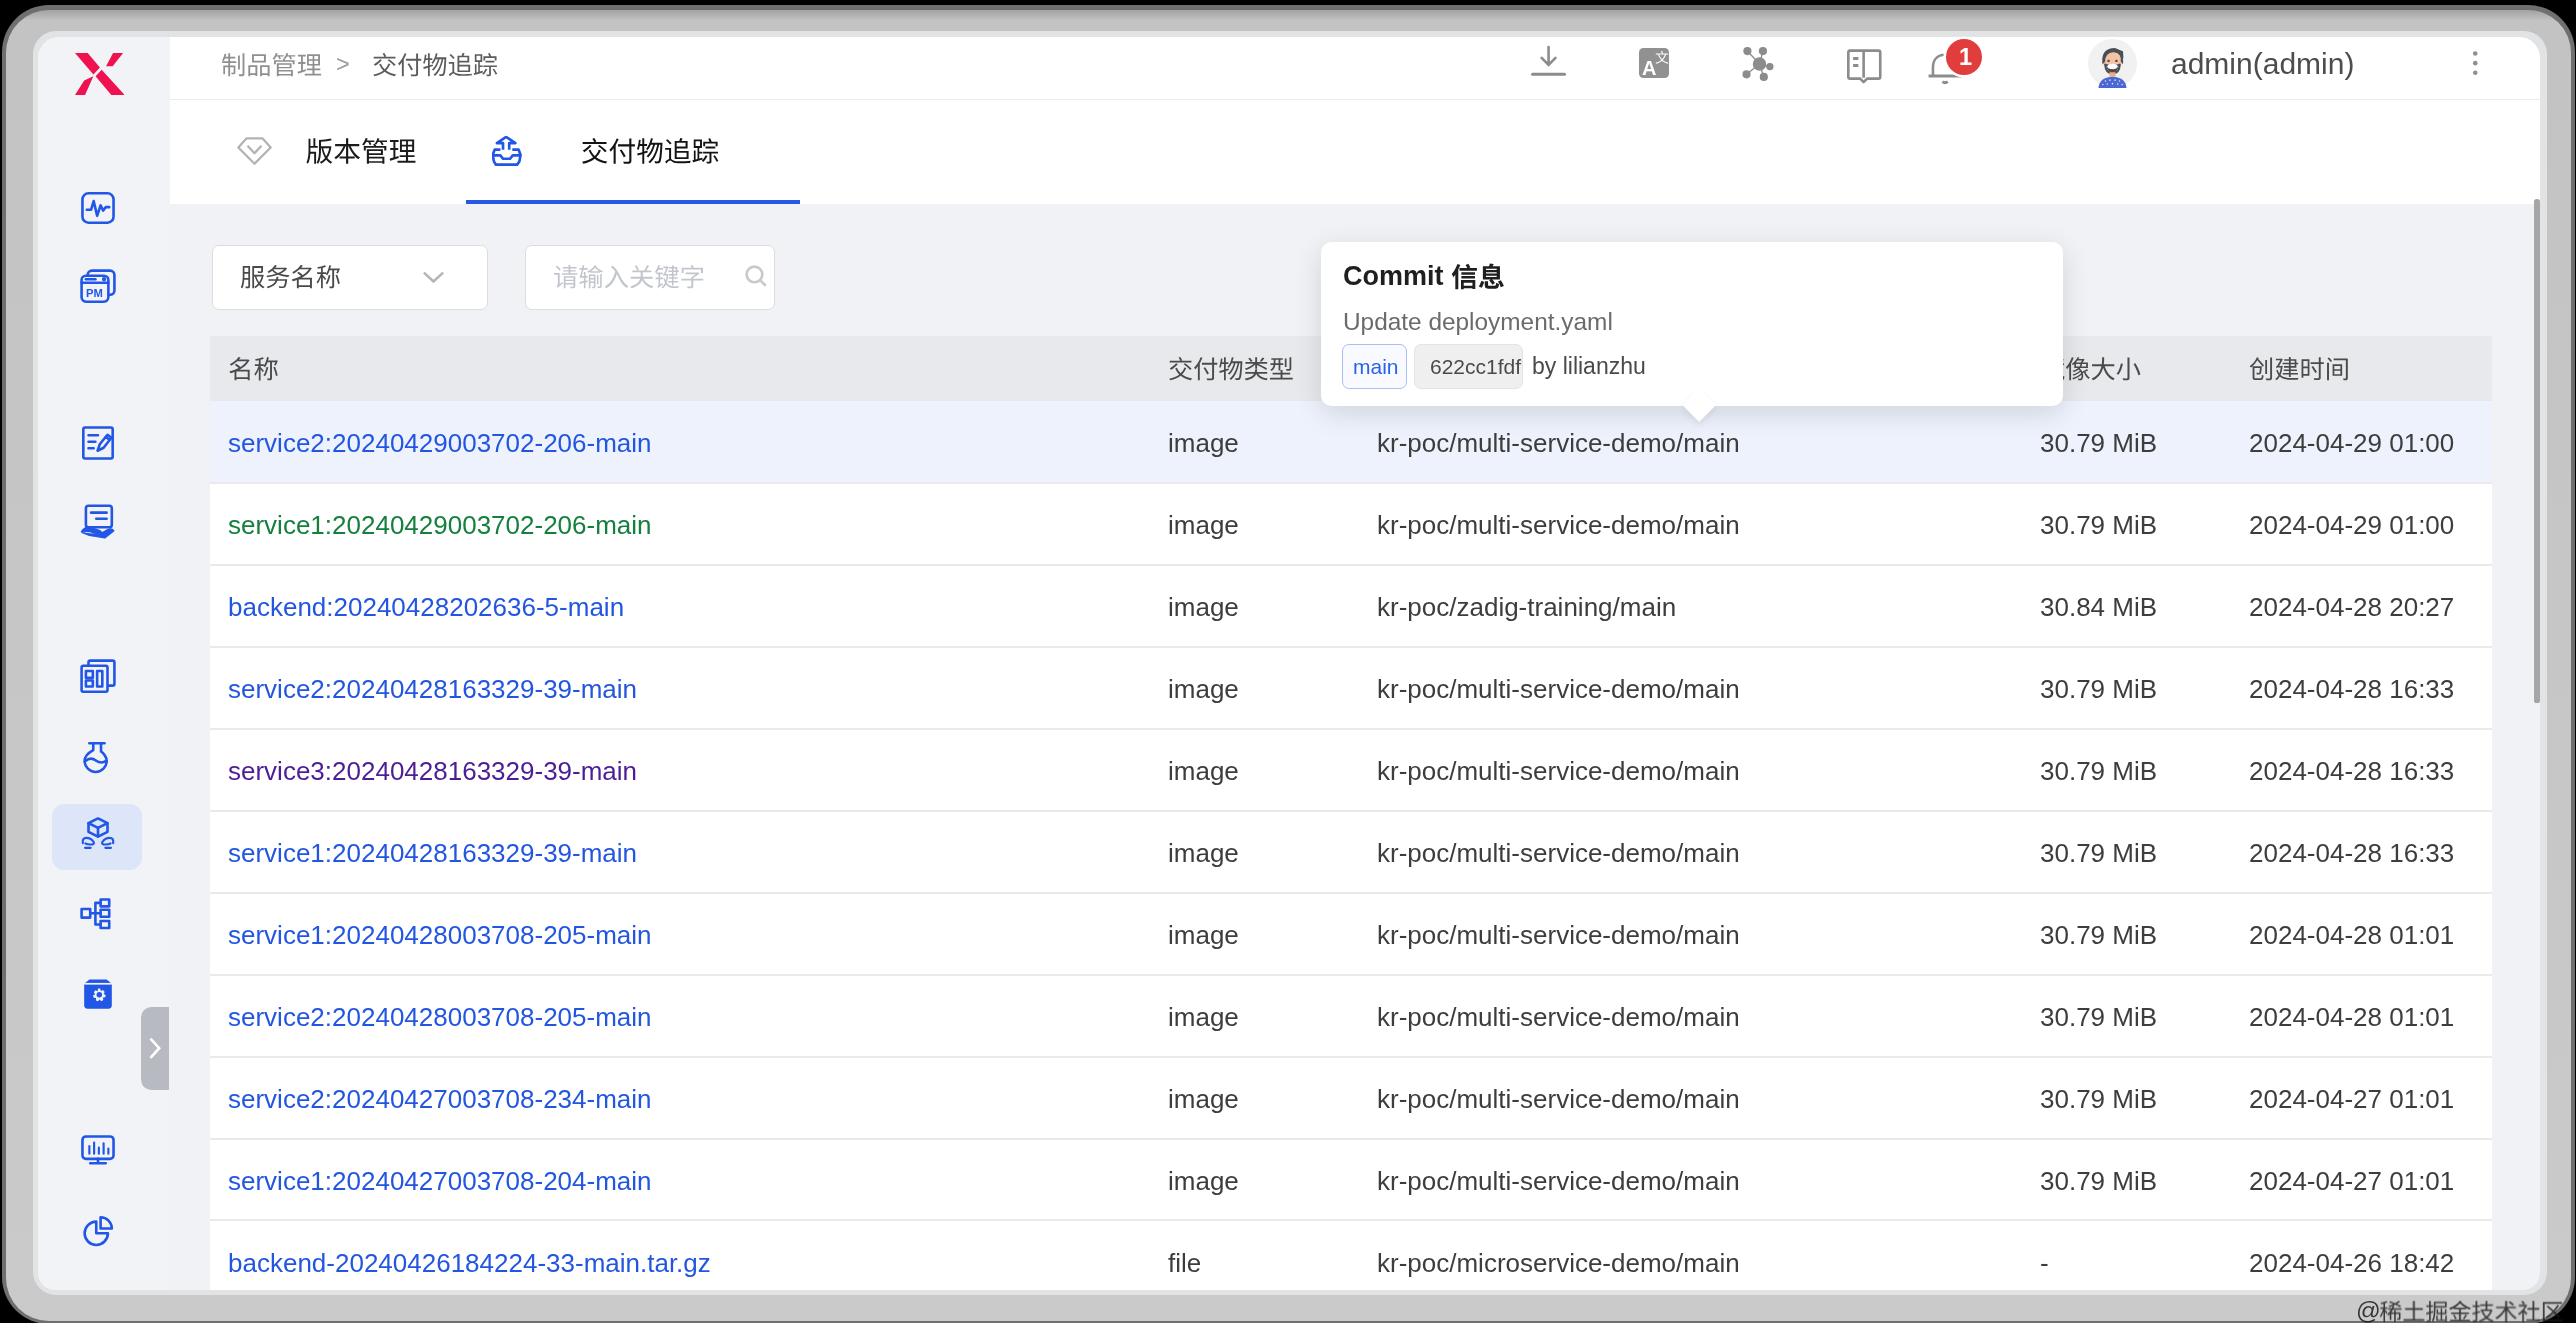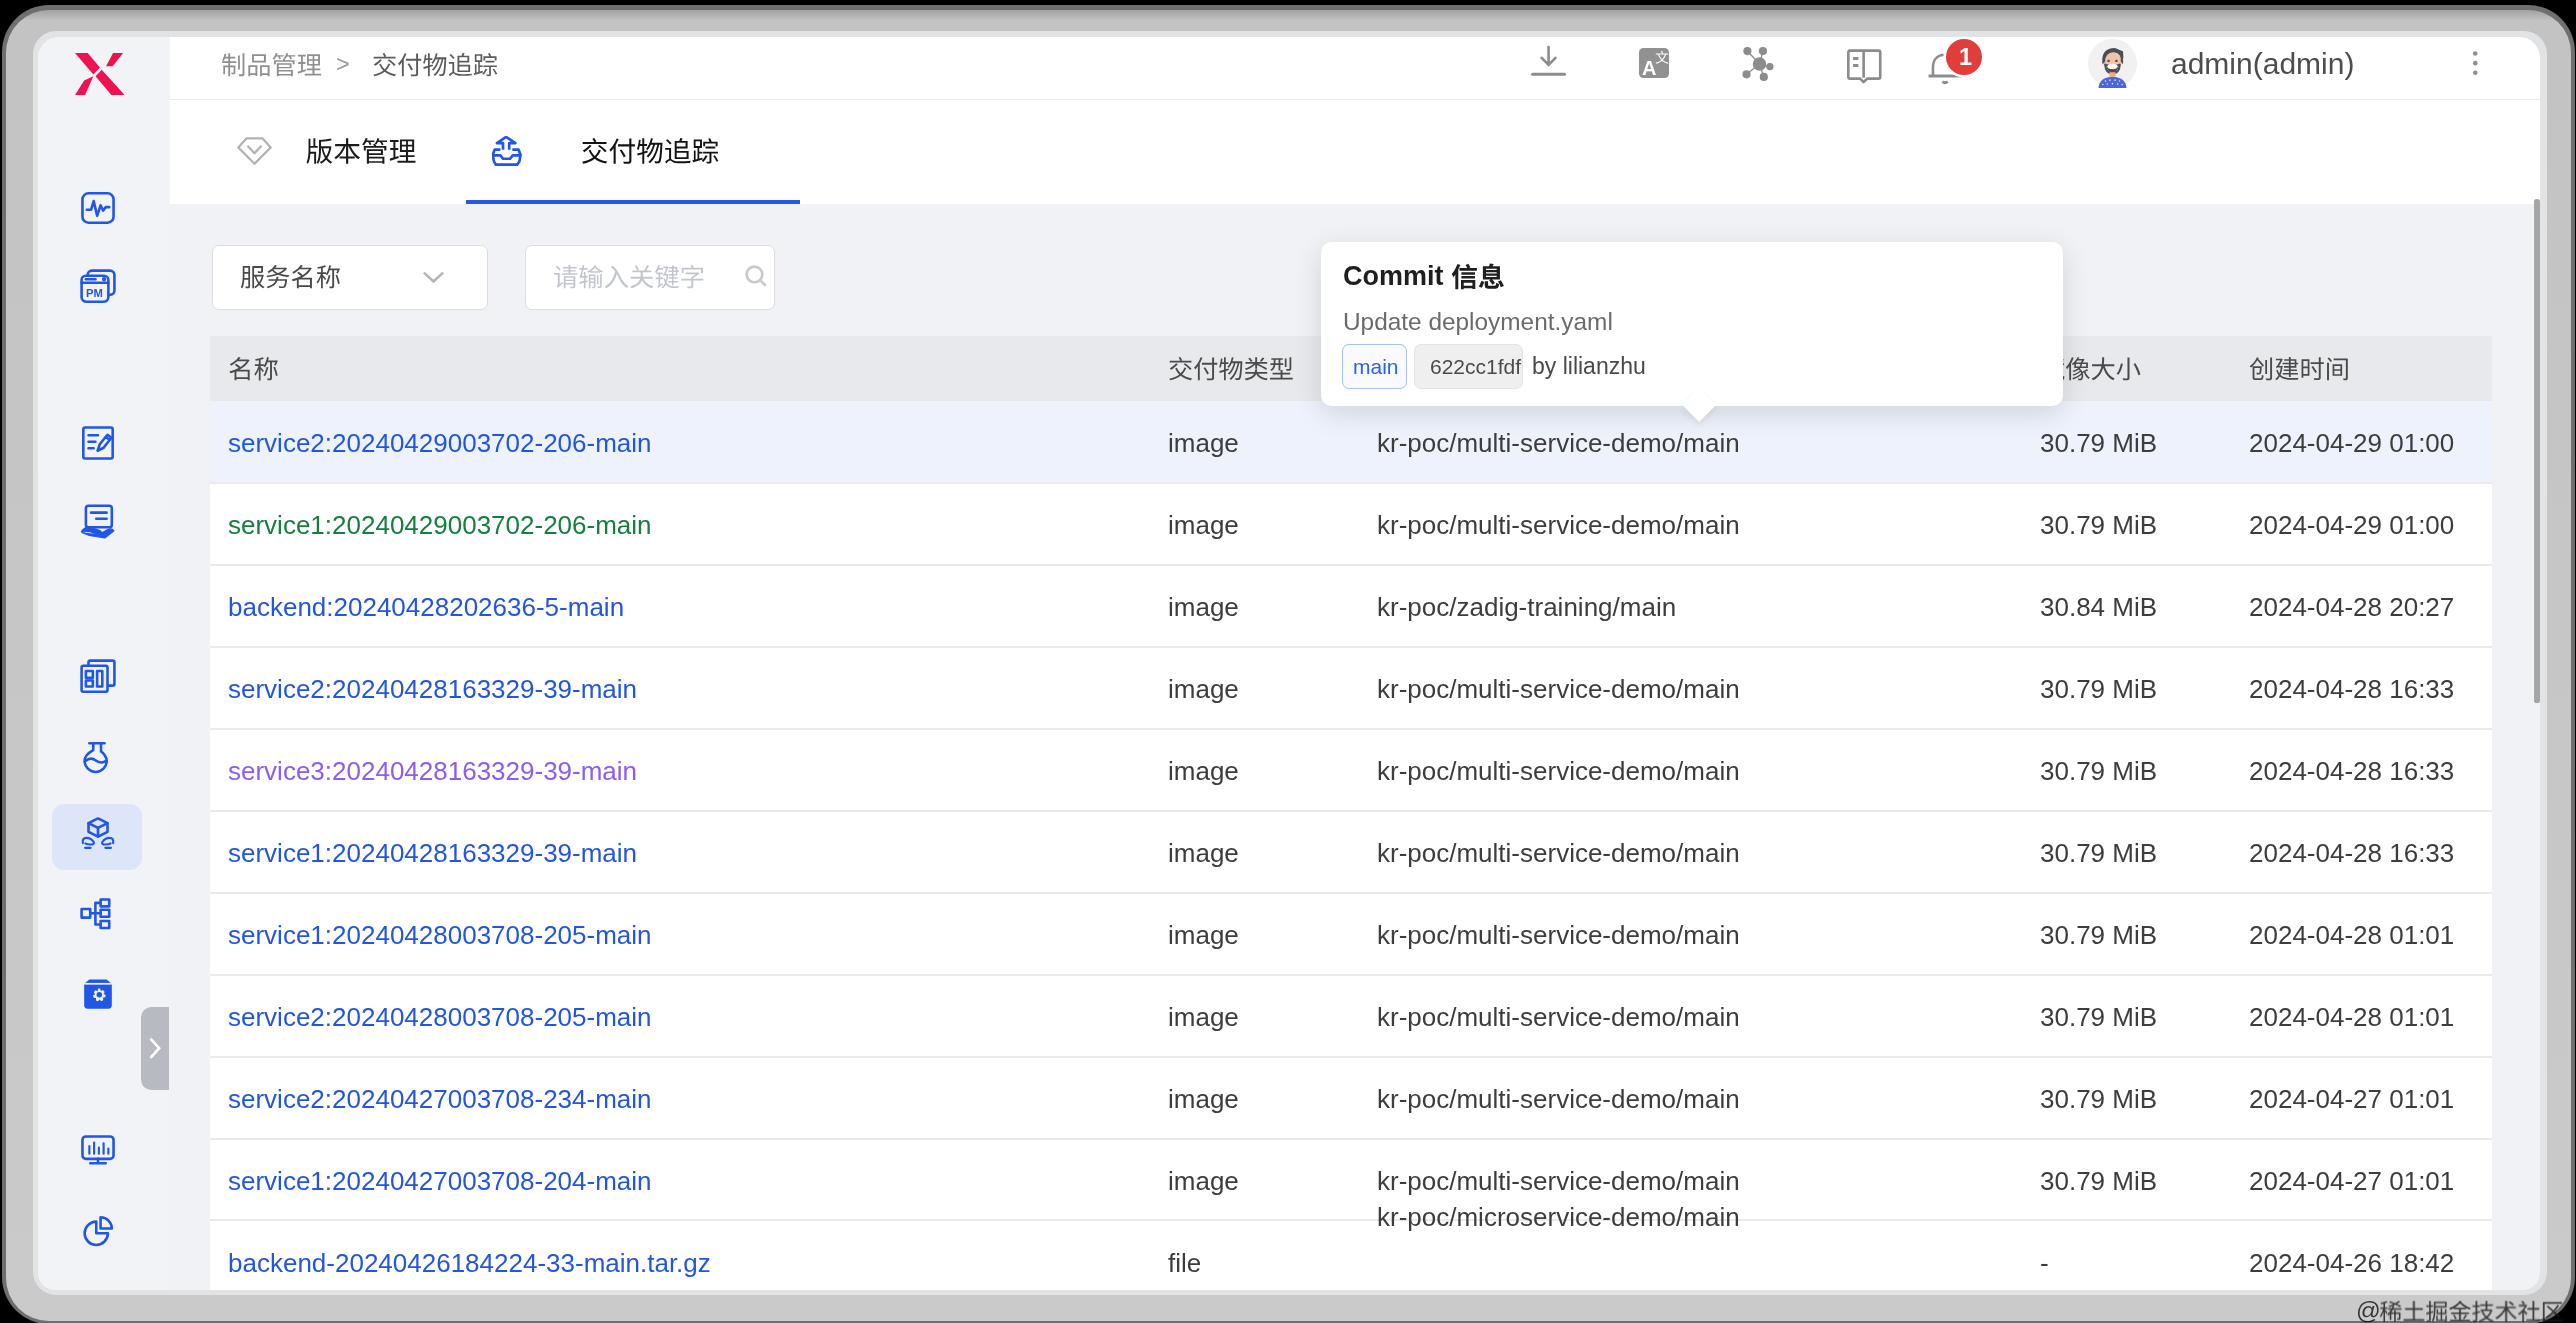--- a/index.html
+++ b/index.html
@@ -68,21 +68,21 @@
 <div style="position:absolute;left:190px;top:557px;font-size:26px;font-weight:400;color:#2356e0;white-space:nowrap;line-height:1">backend:20240428202636-5-main</div>
 <div style="position:absolute;left:1130px;top:557px;font-size:26px;font-weight:400;color:#3d3d3d;white-space:nowrap;line-height:1">image</div>
 <div style="position:absolute;left:1339px;top:557px;font-size:26px;font-weight:400;color:#3d3d3d;white-space:nowrap;line-height:1">kr-poc/zadig-training/main</div>
 <div style="position:absolute;left:2002px;top:557px;font-size:26px;font-weight:400;color:#3d3d3d;white-space:nowrap;line-height:1">30.84 MiB</div>
 <div style="position:absolute;left:2211px;top:557px;font-size:26px;font-weight:400;color:#3d3d3d;white-space:nowrap;line-height:1">2024-04-28 20:27</div>
 <div style="position:absolute;left:190px;top:639px;font-size:26px;font-weight:400;color:#2356e0;white-space:nowrap;line-height:1">service2:20240428163329-39-main</div>
 <div style="position:absolute;left:1130px;top:639px;font-size:26px;font-weight:400;color:#3d3d3d;white-space:nowrap;line-height:1">image</div>
 <div style="position:absolute;left:1339px;top:639px;font-size:26px;font-weight:400;color:#3d3d3d;white-space:nowrap;line-height:1">kr-poc/multi-service-demo/main</div>
 <div style="position:absolute;left:2002px;top:639px;font-size:26px;font-weight:400;color:#3d3d3d;white-space:nowrap;line-height:1">30.79 MiB</div>
 <div style="position:absolute;left:2211px;top:639px;font-size:26px;font-weight:400;color:#3d3d3d;white-space:nowrap;line-height:1">2024-04-28 16:33</div>
-<div style="position:absolute;left:190px;top:721px;font-size:26px;font-weight:400;color:#8b5cf6;white-space:nowrap;line-height:1">service3:20240428163329-39-main</div>
+<div style="position:absolute;left:190px;top:721px;font-size:26px;font-weight:400;color:#4c1d95;white-space:nowrap;line-height:1">service3:20240428163329-39-main</div>
 <div style="position:absolute;left:1130px;top:721px;font-size:26px;font-weight:400;color:#3d3d3d;white-space:nowrap;line-height:1">image</div>
 <div style="position:absolute;left:1339px;top:721px;font-size:26px;font-weight:400;color:#3d3d3d;white-space:nowrap;line-height:1">kr-poc/multi-service-demo/main</div>
 <div style="position:absolute;left:2002px;top:721px;font-size:26px;font-weight:400;color:#3d3d3d;white-space:nowrap;line-height:1">30.79 MiB</div>
 <div style="position:absolute;left:2211px;top:721px;font-size:26px;font-weight:400;color:#3d3d3d;white-space:nowrap;line-height:1">2024-04-28 16:33</div>
 <div style="position:absolute;left:190px;top:803px;font-size:26px;font-weight:400;color:#2356e0;white-space:nowrap;line-height:1">service1:20240428163329-39-main</div>
 <div style="position:absolute;left:1130px;top:803px;font-size:26px;font-weight:400;color:#3d3d3d;white-space:nowrap;line-height:1">image</div>
 <div style="position:absolute;left:1339px;top:803px;font-size:26px;font-weight:400;color:#3d3d3d;white-space:nowrap;line-height:1">kr-poc/multi-service-demo/main</div>
 <div style="position:absolute;left:2002px;top:803px;font-size:26px;font-weight:400;color:#3d3d3d;white-space:nowrap;line-height:1">30.79 MiB</div>
 <div style="position:absolute;left:2211px;top:803px;font-size:26px;font-weight:400;color:#3d3d3d;white-space:nowrap;line-height:1">2024-04-28 16:33</div>
 <div style="position:absolute;left:190px;top:885px;font-size:26px;font-weight:400;color:#2356e0;white-space:nowrap;line-height:1">service1:20240428003708-205-main</div>
@@ -100,21 +100,21 @@
 <div style="position:absolute;left:1339px;top:1049px;font-size:26px;font-weight:400;color:#3d3d3d;white-space:nowrap;line-height:1">kr-poc/multi-service-demo/main</div>
 <div style="position:absolute;left:2002px;top:1049px;font-size:26px;font-weight:400;color:#3d3d3d;white-space:nowrap;line-height:1">30.79 MiB</div>
 <div style="position:absolute;left:2211px;top:1049px;font-size:26px;font-weight:400;color:#3d3d3d;white-space:nowrap;line-height:1">2024-04-27 01:01</div>
 <div style="position:absolute;left:190px;top:1131px;font-size:26px;font-weight:400;color:#2356e0;white-space:nowrap;line-height:1">service1:20240427003708-204-main</div>
 <div style="position:absolute;left:1130px;top:1131px;font-size:26px;font-weight:400;color:#3d3d3d;white-space:nowrap;line-height:1">image</div>
 <div style="position:absolute;left:1339px;top:1131px;font-size:26px;font-weight:400;color:#3d3d3d;white-space:nowrap;line-height:1">kr-poc/multi-service-demo/main</div>
 <div style="position:absolute;left:2002px;top:1131px;font-size:26px;font-weight:400;color:#3d3d3d;white-space:nowrap;line-height:1">30.79 MiB</div>
 <div style="position:absolute;left:2211px;top:1131px;font-size:26px;font-weight:400;color:#3d3d3d;white-space:nowrap;line-height:1">2024-04-27 01:01</div>
 <div style="position:absolute;left:190px;top:1213px;font-size:26px;font-weight:400;color:#2356e0;white-space:nowrap;line-height:1">backend-20240426184224-33-main.tar.gz</div>
 <div style="position:absolute;left:1130px;top:1213px;font-size:26px;font-weight:400;color:#3d3d3d;white-space:nowrap;line-height:1">file</div>
-<div style="position:absolute;left:1339px;top:1167px;font-size:26px;font-weight:400;color:#3d3d3d;white-space:nowrap;line-height:1">kr-poc/microservice-demo/main</div>
+<div style="position:absolute;left:1339px;top:1213px;font-size:26px;font-weight:400;color:#3d3d3d;white-space:nowrap;line-height:1">kr-poc/microservice-demo/main</div>
 <div style="position:absolute;left:2002px;top:1213px;font-size:26px;font-weight:400;color:#3d3d3d;white-space:nowrap;line-height:1">-</div>
 <div style="position:absolute;left:2211px;top:1213px;font-size:26px;font-weight:400;color:#3d3d3d;white-space:nowrap;line-height:1">2024-04-26 18:42</div>
 <div class="abs" style="left:174px;top:208px;width:276px;height:65px;background:#fff;border:1.7px solid #dcdcdc;border-radius:7px"></div>
 <svg style="position:absolute;left:202px;top:226px" width="101" height="33" viewBox="0 0 116.0 37.7">
       <g fill="#4a4a4a" transform="translate(0,26.68) scale(0.02900,-0.02900)">
         <path transform="translate(0.0,0)" d="M108 803V444C108 296 102 95 34 -46C52 -52 82 -69 95 -81C141 14 161 140 170 259H329V11C329 -4 323 -8 310 -8C297 -9 255 -9 209 -8C219 -28 228 -61 230 -80C298 -80 338 -79 364 -66C390 -54 399 -31 399 10V803ZM176 733H329V569H176ZM176 499H329V330H174C175 370 176 409 176 444ZM858 391C836 307 801 231 758 166C711 233 675 309 648 391ZM487 800V-80H558V391H583C615 287 659 191 716 110C670 54 617 11 562 -19C578 -32 598 -57 606 -74C661 -42 713 1 759 54C806 -2 860 -48 921 -81C933 -63 954 -37 970 -23C907 7 851 53 802 109C865 198 914 311 941 447L897 463L884 460H558V730H839V607C839 595 836 592 820 591C804 590 751 590 690 592C700 574 711 548 714 528C790 528 841 528 872 538C904 549 912 569 912 606V800Z"></path>
         <path transform="translate(1000.0,0)" d="M446 381C442 345 435 312 427 282H126V216H404C346 87 235 20 57 -14C70 -29 91 -62 98 -78C296 -31 420 53 484 216H788C771 84 751 23 728 4C717 -5 705 -6 684 -6C660 -6 595 -5 532 1C545 -18 554 -46 556 -66C616 -69 675 -70 706 -69C742 -67 765 -61 787 -41C822 -10 844 66 866 248C868 259 870 282 870 282H505C513 311 519 342 524 375ZM745 673C686 613 604 565 509 527C430 561 367 604 324 659L338 673ZM382 841C330 754 231 651 90 579C106 567 127 540 137 523C188 551 234 583 275 616C315 569 365 529 424 497C305 459 173 435 46 423C58 406 71 376 76 357C222 375 373 406 508 457C624 410 764 382 919 369C928 390 945 420 961 437C827 444 702 463 597 495C708 549 802 619 862 710L817 741L804 737H397C421 766 442 796 460 826Z"></path>
         <path transform="translate(2000.0,0)" d="M263 529C314 494 373 446 417 406C300 344 171 299 47 273C61 256 79 224 86 204C141 217 197 233 252 253V-79H327V-27H773V-79H849V340H451C617 429 762 553 844 713L794 744L781 740H427C451 768 473 797 492 826L406 843C347 747 233 636 69 559C87 546 111 519 122 501C217 550 296 609 361 671H733C674 583 587 508 487 445C440 486 374 536 321 572ZM773 42H327V271H773Z"></path>
         <path transform="translate(3000.0,0)" d="M512 450C489 325 449 200 392 120C409 111 440 92 453 81C510 168 555 301 582 437ZM782 440C826 331 868 185 882 91L952 113C936 207 894 349 848 460ZM532 838C509 710 467 583 408 496V553H279V731C327 743 372 757 409 772L364 831C292 799 168 770 63 752C71 735 81 710 84 694C124 700 167 707 209 715V553H54V483H200C162 368 94 238 33 167C45 150 63 121 70 103C119 164 169 262 209 362V-81H279V370C311 326 349 270 365 241L409 300C390 325 308 416 279 445V483H398L394 477C412 468 444 449 458 438C494 491 527 560 553 637H653V12C653 -1 649 -5 636 -5C623 -6 579 -6 532 -5C543 -24 554 -56 559 -76C621 -76 664 -74 691 -63C718 -51 728 -30 728 12V637H863C848 601 828 561 810 526L877 510C904 567 934 635 958 697L909 711L898 707H576C586 745 596 784 604 824Z"></path>
       </g>

